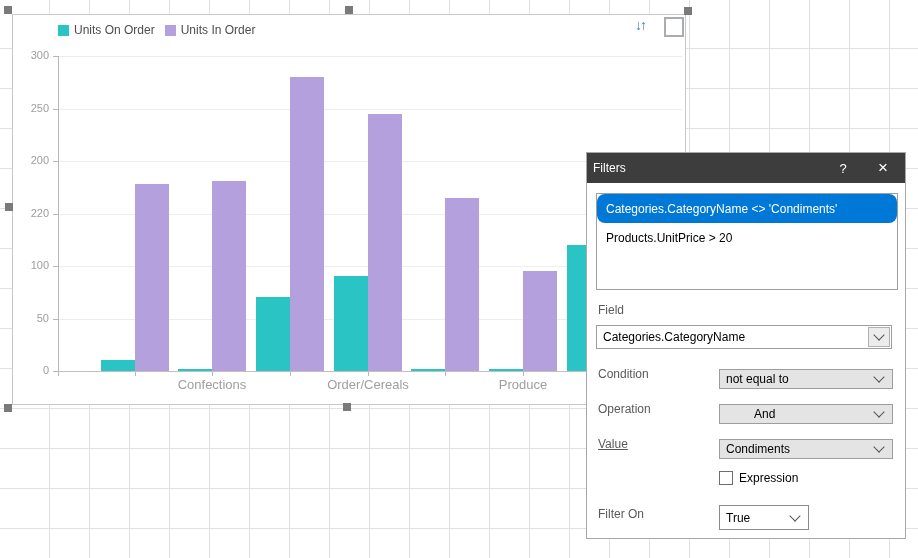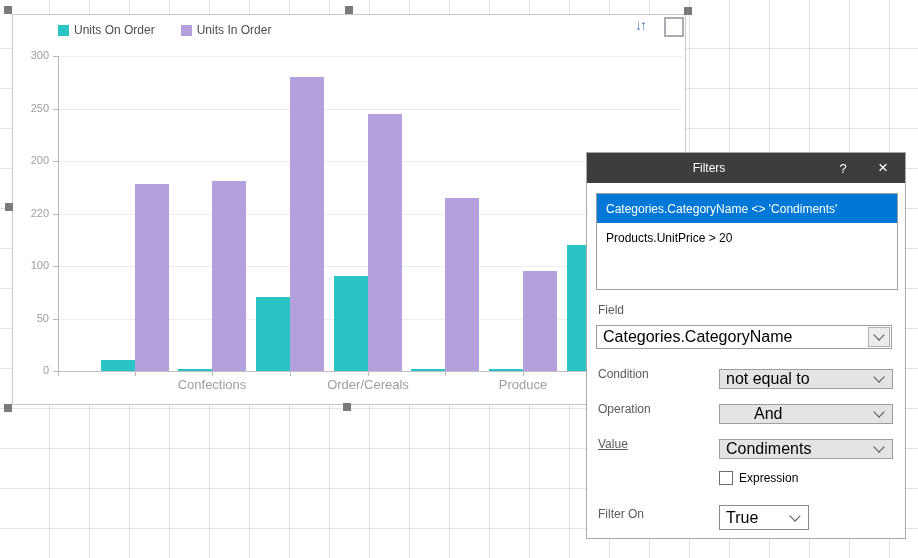--- a/index.html
+++ b/index.html
@@ -14,21 +14,21 @@
     background-image:
       repeating-linear-gradient(to right, transparent 0px, transparent 39px, #e2e2e2 39px, #e2e2e2 40px),
       repeating-linear-gradient(to bottom, transparent 0px, transparent 39px, #e2e2e2 39px, #e2e2e2 40px);
     background-position:10px 9px;
   }
   
   #chart-panel{
     position:absolute;left:12px;top:14px;width:674px;height:391px;
     background:#ffffff;border:1px solid #c9c9c9;box-sizing:border-box;z-index:1;
   }
-  #legend{position:absolute;left:45px;top:8px;display:flex;gap:26px;align-items:center;}
+  #legend{position:absolute;left:45px;top:8px;display:flex;gap:10px;align-items:center;}
   .legend-item{display:flex;align-items:center;gap:5px;}
   .legend-swatch{width:11px;height:11px;display:inline-block;}
   .legend-label{font-size:12px;color:#4d4d4d;}
   .ylabel{position:absolute;left:0;width:36px;text-align:right;font-size:11px;color:#9e9e9e;}
   .gridline{position:absolute;left:45px;width:624px;height:1px;background:#ededed;}
   .ytick{position:absolute;left:40px;width:5px;height:1px;background:#b8b8b8;}
   .xtick{position:absolute;top:357px;width:1px;height:4px;background:#b8b8b8;}
   #y-axis-line{position:absolute;left:45px;top:41px;width:1px;height:315px;background:#b8b8b8;}
   .bar{position:absolute;}
   .cat-label{position:absolute;top:362px;width:120px;text-align:center;font-size:13px;color:#9e9e9e;}
@@ -36,30 +36,30 @@
   #chart-checkbox{position:absolute;left:651px;top:2px;width:16px;height:16px;border:2px solid #aaadb0;background:#fff;cursor:pointer;}
   
   .handle{position:absolute;width:8px;height:8px;background:#7a7a7a;z-index:2;}
   
   #filters-dialog{
     position:absolute;left:586px;top:152px;width:320px;height:387px;
     background:#ffffff;border:1px solid #a8a8a8;box-sizing:border-box;z-index:3;
     font-size:12px;
   }
   #dialog-header{position:absolute;left:0;top:0;right:0;height:30px;background:#3d3d3d;display:flex;align-items:center;}
-  #dialog-title{color:#ffffff;font-size:12px;padding-left:6px;flex:1;text-align:center;}
+  #dialog-title{color:#ffffff;font-size:12px;padding-left:6px;flex:1;}
   .hdr-btn{color:#ffffff;text-align:center;cursor:pointer;height:30px;display:flex;align-items:center;justify-content:center;}
   #help-button{width:36px;font-size:13px;}
   #close-button{width:44px;font-size:17px;}
   #filter-list{position:absolute;left:9px;top:40px;width:300px;height:95px;border:1px solid #9e9e9e;background:#fff;overflow:hidden;}
-  .filter-item{height:29px;display:flex;align-items:center;padding-left:9px;color:#000;cursor:pointer;}
+  .filter-item{height:29px;display:flex;align-items:center;padding-left:9px;color:#000;cursor:pointer;border-radius:8px;}
   .filter-item.selected{background:#0078d7;color:#ffffff;}
   .fld-label{position:absolute;left:11px;color:#5a5a5a;font-size:12px;}
   .combo{position:absolute;box-sizing:border-box;border:1px solid #9d9d9d;display:flex;align-items:center;cursor:pointer;}
-  .combo .val{padding-left:6px;color:#000;font-size:16px;white-space:nowrap;overflow:hidden;}
+  .combo .val{padding-left:6px;color:#000;font-size:12px;white-space:nowrap;overflow:hidden;}
   .combo.gray{background:#e4e4e4;}
   .combo.white{background:#ffffff;}
   .chev{position:absolute;right:9px;top:50%;width:7px;height:7px;margin-top:-6px;border-right:1px solid #555;border-bottom:1px solid #555;transform:rotate(45deg);}
   .combo-btn{position:absolute;right:1px;top:1px;bottom:1px;width:22px;background:#ececec;border:1px solid #b0b0b0;box-sizing:border-box;}
   .combo-btn .chev{right:6px;}
   #expression-checkbox{position:absolute;left:132px;top:318px;width:14px;height:14px;border:1px solid #6e6e6e;background:#fff;box-sizing:border-box;cursor:pointer;}
 </style>
 </head>
 <body>
 

